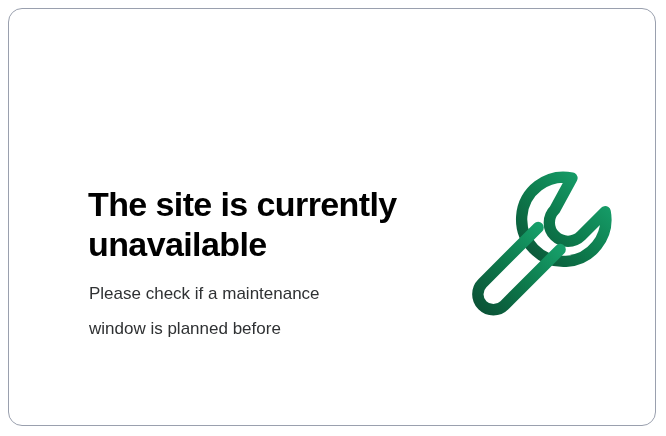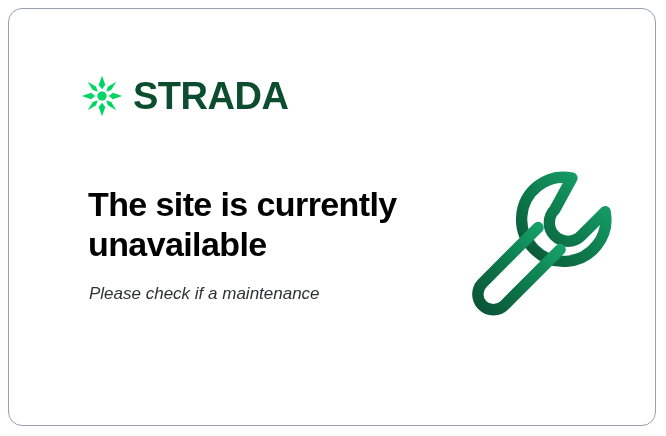--- a/index.html
+++ b/index.html
@@ -80,71 +80,48 @@
     top: 268px;
     width: 310px;
     font-size: 17px;
     font-weight: 400;
     line-height: 2.05;
     color: #2f3133;
   }
   .body-line {
     display: block;
     white-space: nowrap;
-    font-style: italic;
   }
 
   
   .wrench {
     position: absolute;
     left: 452px;
     top: 152px;
     width: 162px;
     height: 162px;
     display: block;
   }
 </style>
 </head>
 <body>
 
 <div id="page">
 
   <div class="card">
 
     
-    <div class="logo-lockup">
-      <span>
-        <svg class="logo-mark" viewBox="0 0 100 100" aria-hidden="true">
-          <g fill="#00d563">
-
-            <polygon points="50,2 58,24 50,34 42,24"></polygon>
-            <polygon points="50,98 58,76 50,66 42,76"></polygon>
-
-            <polygon points="2,50 24,42 34,50 24,58"></polygon>
-            <polygon points="98,50 76,42 66,50 76,58"></polygon>
-
-            <polygon points="84,16 72,36 60,40 64,28"></polygon>
-            <polygon points="16,84 28,64 40,60 36,72"></polygon>
-
-            <polygon points="16,16 36,28 40,40 28,36"></polygon>
-            <polygon points="84,84 64,72 60,60 72,64"></polygon>
-
-            <circle cx="50" cy="50" r="11"></circle>
-          </g>
-        </svg>
-      </span>
-      <span class="logo-wordmark">STRADA</span>
-    </div>
 
     
     <h1 class="headline">The site is currently unavailable</h1>
 
     
     <div class="body-copy">
       <span class="body-line">Please check if a maintenance</span>
+      <span class="body-line">window is planned before</span>
     </div>
 
     
     <span>
       <svg class="wrench" viewBox="0 0 100 100" aria-hidden="true">
         <defs>
           <linearGradient id="wrenchGrad" x1="0" y1="1" x2="1" y2="0">
             <stop offset="0%" stop-color="#0b5236"></stop>
             <stop offset="45%" stop-color="#0d7a4c"></stop>
             <stop offset="100%" stop-color="#19a972"></stop>

